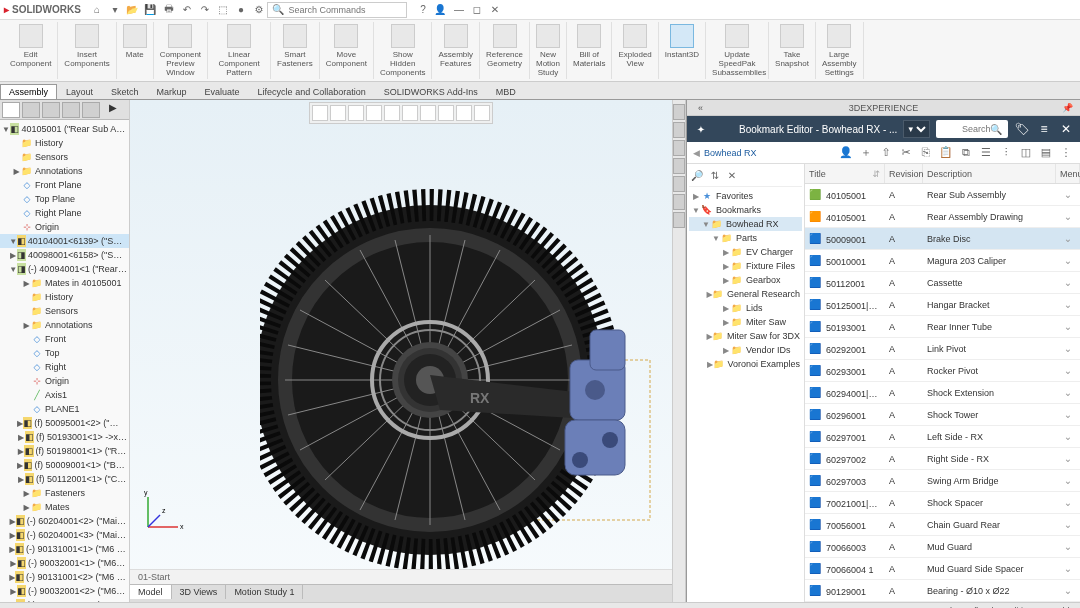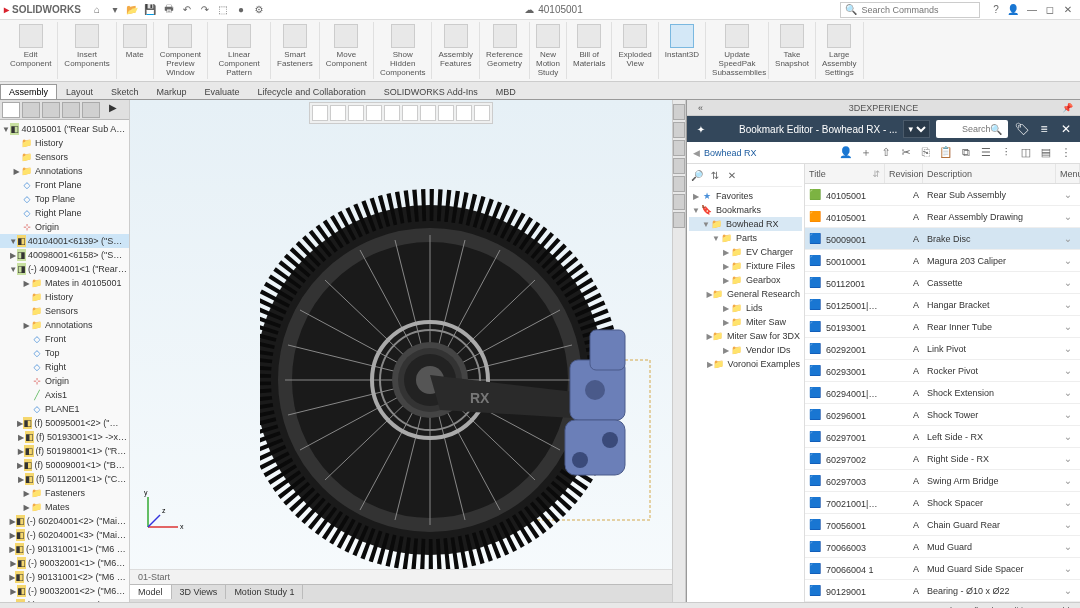--- a/index.html
+++ b/index.html
@@ -74,21 +74,21 @@
 .bm-table { flex:1;display:flex;flex-direction:column;overflow:hidden; }
 .bm-thead { height:20px;display:flex;background:#f5f5f5;border-bottom:1px solid #ddd;font-size:9px;color:#555;align-items:center; }
 .bm-thead .c { padding:0 4px;border-right:1px solid #e5e5e5;display:flex;align-items:center;height:100%; }
 .bm-tbody { flex:1;overflow:auto; }
 .bm-row { height:22px;display:flex;align-items:center;border-bottom:1px solid #eee;font-size:9px;cursor:pointer; }
 .bm-row.sel { background:#d4e5f2; }
 .bm-row .c { padding:0 4px;overflow:hidden;text-overflow:ellipsis;white-space:nowrap; }
 .bm-row .tico { width:14px;height:14px;display:inline-flex;align-items:center;justify-content:center;margin-right:3px;font-size:10px; }
 .bm-row .chev { color:#999;font-size:10px; }
 .c-title { width:80px; }
-.c-rev { width:38px;text-align:right; }
+.c-rev { width:38px;text-align:left; }
 .c-desc { flex:1; }
 .c-menu { width:24px;text-align:center; }
 .statusbar { height:16px;background:#e8e8e8;border-top:1px solid #ccc;display:flex;align-items:center;padding:0 6px;font-size:9px;color:#555; }
 .statusbar .left { flex:1; }
 .statusbar .right { display:flex;gap:12px; }
 
 
 .wheel-svg circle.tire { fill:#1a1a1a;stroke:#0a0a0a;stroke-width:32;stroke-dasharray:4 4; }
 .wheel-svg circle.rim { fill:none;stroke:#333;stroke-width:14; }
 .wheel-svg .spoke { stroke:#888;stroke-width:1; }
@@ -109,23 +109,20 @@
     <div class="ico">⌂</div>
     <div class="ico">▾</div>
     <div class="ico">📂</div>
     <div class="ico">💾</div>
     <div class="ico">🖶</div>
     <div class="ico">↶</div>
     <div class="ico">↷</div>
     <div class="ico">⬚</div>
     <div class="ico">●</div>
     <div class="ico">⚙</div>
-  </div>
-  <div class="center">
-    <span class="cloud">☁</span><span>40105001</span>
   </div>
   <div class="search">
     <span>🔍</span>
     <input placeholder="Search Commands" style="">
   </div>
   <div class="win">
     <div class="ico">?</div>
     <div class="ico">👤</div>
     <div class="ico">—</div>
     <div class="ico">◻</div>

